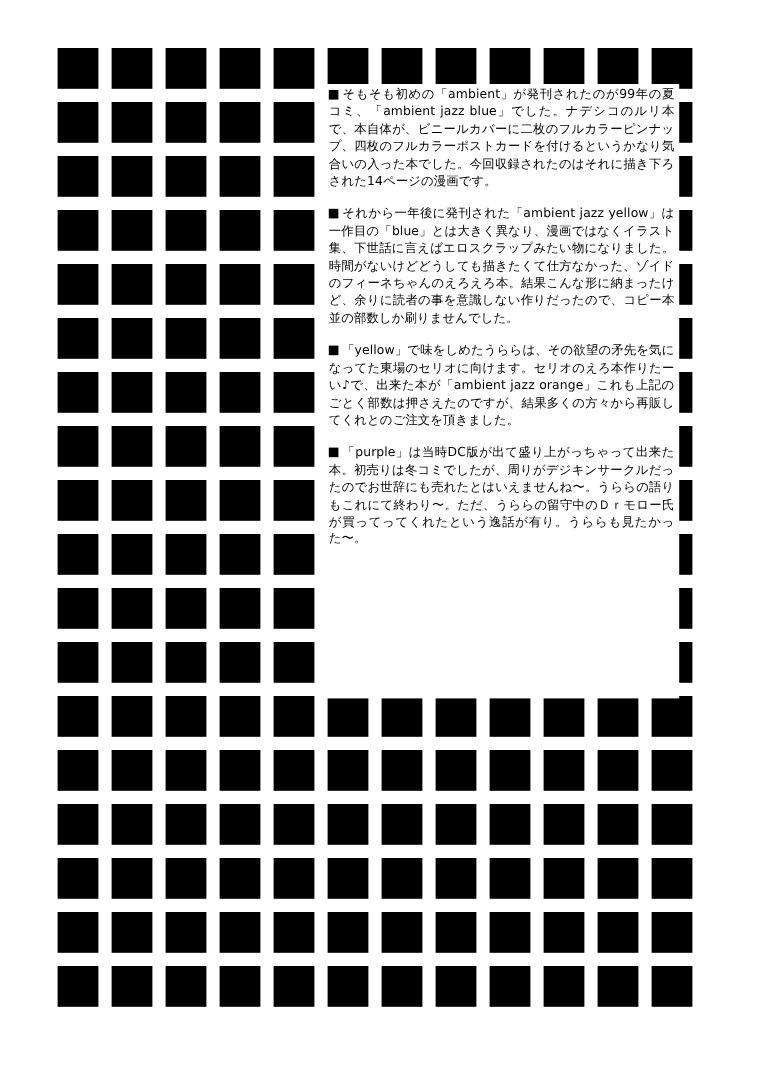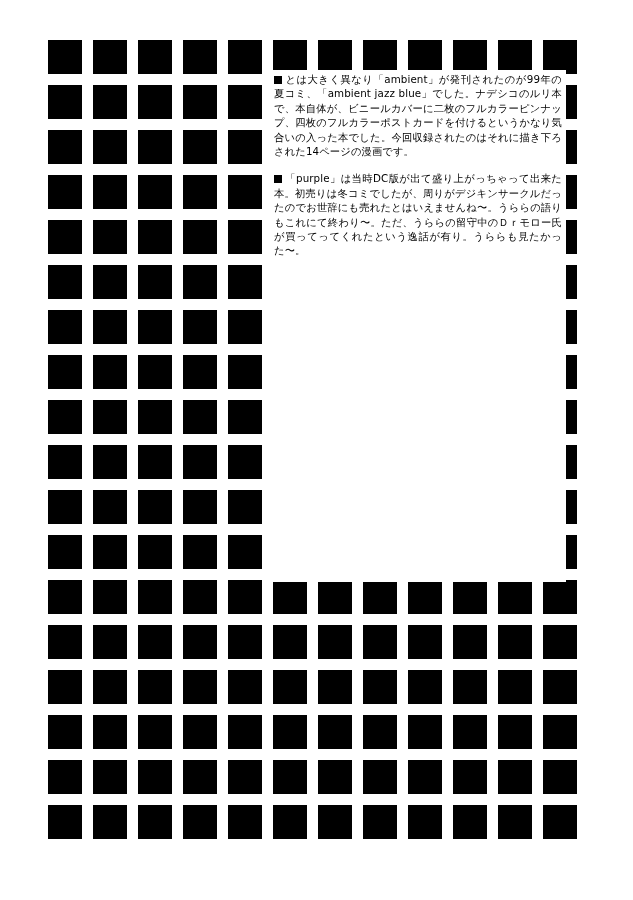--- a/index.html
+++ b/index.html
@@ -277,15 +277,17 @@
     <div class="cell" style="left: 225px; top: 765px; width: 34px; height: 34px;"></div>
     <div class="cell" style="left: 270px; top: 765px; width: 34px; height: 34px;"></div>
     <div class="cell" style="left: 315px; top: 765px; width: 34px; height: 34px;"></div>
     <div class="cell" style="left: 360px; top: 765px; width: 34px; height: 34px;"></div>
     <div class="cell" style="left: 405px; top: 765px; width: 34px; height: 34px;"></div>
     <div class="cell" style="left: 450px; top: 765px; width: 34px; height: 34px;"></div>
     <div class="cell" style="left: 495px; top: 765px; width: 34px; height: 34px;"></div>
   </div>
 
 <div id="textpanel">
-  <p class="para"><span class="mark"></span><span>とは大きく異なり「ambient」が発刊されたのが99年の夏コミ、「ambient jazz blue」でした。ナデシコのルリ本で、本自体が、ビニールカバーに二枚のフルカラーピンナップ、四枚のフルカラーポストカードを付けるというかなり気合いの入った本でした。今回収録されたのはそれに描き下ろされた14ページの漫画です。</span></p>
+  <p class="para"><span class="mark"></span><span>そもそも初めの「ambient」が発刊されたのが99年の夏コミ、「ambient jazz blue」でした。ナデシコのルリ本で、本自体が、ビニールカバーに二枚のフルカラーピンナップ、四枚のフルカラーポストカードを付けるというかなり気合いの入った本でした。今回収録されたのはそれに描き下ろされた14ページの漫画です。</span></p>
+  <p class="para"><span class="mark"></span><span>それから一年後に発刊された「ambient jazz yellow」は一作目の「blue」とは大きく異なり、漫画ではなくイラスト集、下世話に言えばエロスクラップみたい物になりました。時間がないけどどうしても描きたくて仕方なかった、ゾイドのフィーネちゃんのえろえろ本。結果こんな形に納まったけど、余りに読者の事を意識しない作りだったので、コピー本並の部数しか刷りませんでした。</span></p>
+  <p class="para"><span class="mark"></span><span>「yellow」で味をしめたうららは、その欲望の矛先を気になってた東場のセリオに向けます。セリオのえろ本作りたーい♪で、出来た本が「ambient jazz orange」これも上記のごとく部数は押さえたのですが、結果多くの方々から再販してくれとのご注文を頂きました。</span></p>
   <p class="para"><span class="mark"></span><span>「purple」は当時DC版が出て盛り上がっちゃって出来た本。初売りは冬コミでしたが、周りがデジキンサークルだったのでお世辞にも売れたとはいえませんね〜。うららの語りもこれにて終わり〜。ただ、うららの留守中のＤｒモロー氏が買ってってくれたという逸話が有り。うららも見たかった〜。</span></p>
 </div>
 
 </body></html>

